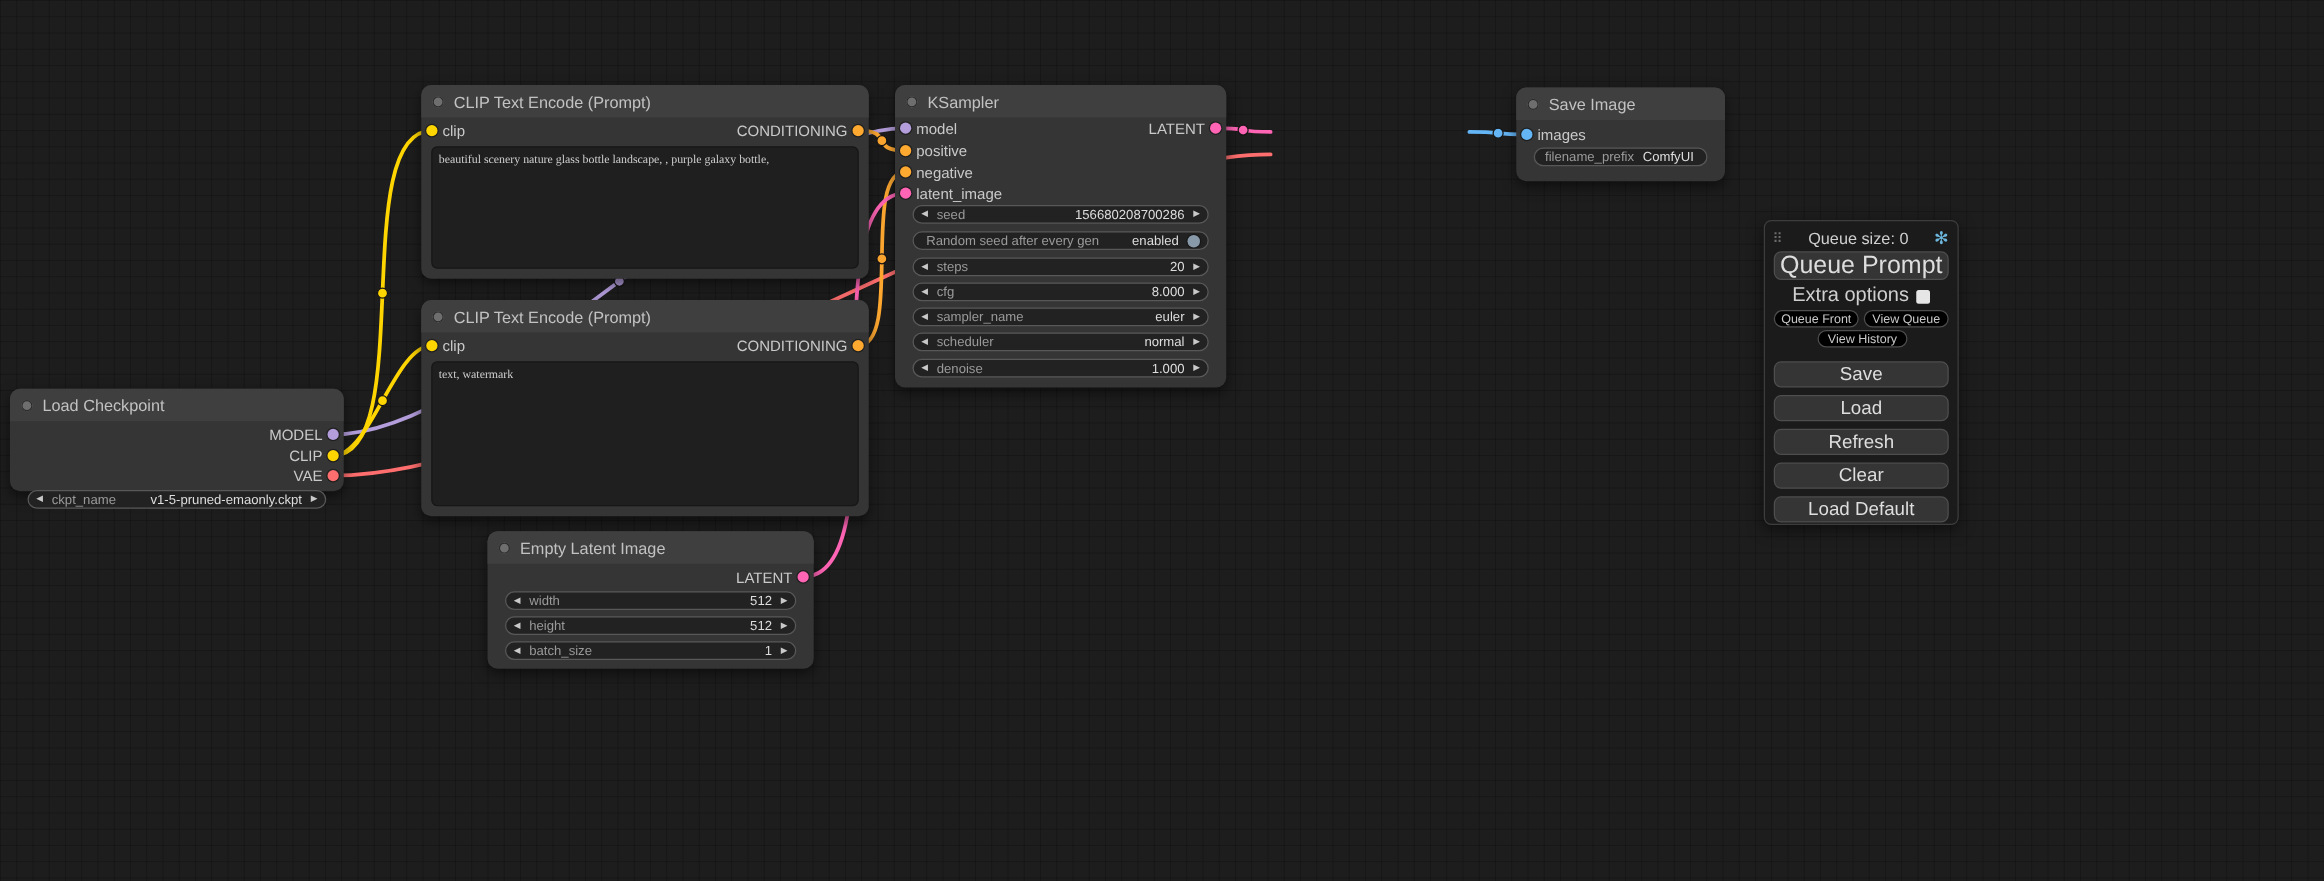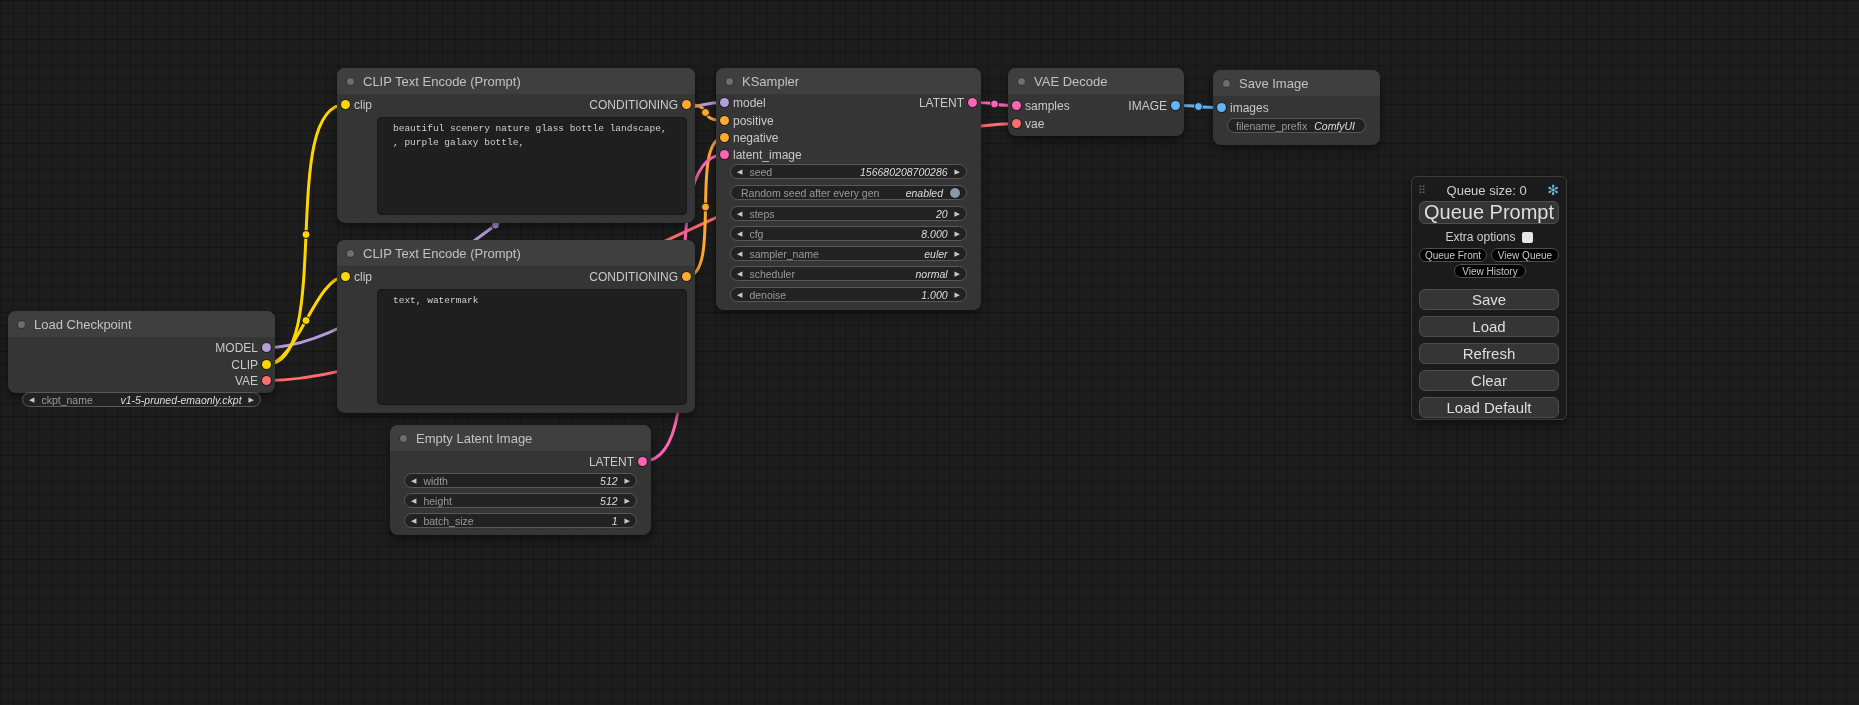--- a/index.html
+++ b/index.html
@@ -26,46 +26,46 @@
     box-shadow:0 0 0 1px rgba(0,0,0,.4);}
   .dot.in{left:4px;} .dot.out{right:4px;}
   .c-model{background:#B39DDB;} .c-clip{background:#FFD500;} .c-vae{background:#FF6E6E;}
   .c-cond{background:#FFA931;} .c-latent{background:#FF64B5;} .c-image{background:#64B5F6;}
 
   .widget{position:absolute;left:14px;right:14px;height:15px;background:#222;
     border:1px solid #585858;border-radius:8px;display:flex;align-items:center;
     padding:0 6px;box-sizing:border-box;font-size:10.5px;color:#ddd;white-space:nowrap;}
   .warrow{font-size:7px;color:#c9c9c9;flex:none;line-height:13px;}
   .wname{color:#9a9a9a;margin:0 7px;flex:none;}
-  .wval{margin-left:auto;margin-right:7px;color:#ddd;font-style:italic;}
+  .wval{margin-left:auto;margin-right:7px;color:#ddd;}
   .knob{width:10px;height:10px;border-radius:50%;background:#8899AA;flex:none;margin-left:5px;
     box-shadow:0 0 0 1px rgba(0,0,0,.3);}
 
   .prompt{position:absolute;left:8px;right:8px;background:#1f1f1f;border-radius:5px;
-    padding:5px 16px;font-family:Liberation Mono, monospace;font-size:9.5px;line-height:1.45;
+    padding:5px 6px;font-family:Liberation Serif, serif;font-size:9.5px;line-height:1.45;
     color:#cfcfcf;white-space:pre-wrap;word-break:break-word;box-sizing:border-box;
-    box-shadow:inset 0 0 0 1px #171717;margin-left:32px;}
+    box-shadow:inset 0 0 0 1px #171717;}
 
   #menu{position:absolute;left:1411px;top:176px;width:156px;height:244px;z-index:10;
     background:#1b1b1b;border:1px solid #3d3d3d;border-radius:6px;
     box-shadow:0 4px 12px rgba(0,0,0,.5);box-sizing:border-box;}
   .mhead{position:absolute;left:0;right:0;top:4px;height:18px;display:flex;align-items:center;}
   .drag{color:#6b6b6b;font-size:11px;margin-left:6px;flex:none;cursor:grab;}
   .qsize{flex:1;text-align:center;color:#cfcfcf;font-size:13px;}
   .gear{color:#6cb6dd;font-size:14px;margin-right:7px;flex:none;cursor:pointer;}
   .mbtn{position:absolute;left:7px;right:7px;background:#353535;border:1px solid #4e4e4e;
     border-radius:6px;color:#dedede;display:flex;align-items:center;justify-content:center;
     box-sizing:border-box;cursor:pointer;}
   .mbtn.big{height:21px;font-size:15px;}
   .mbtn.qp{height:23px;font-size:20px;}
   .sbtn{position:absolute;height:14px;background:#000000;border:1px solid #4e4e4e;
     border-radius:8px;color:#c9c9c9;font-size:10px;display:flex;align-items:center;
     justify-content:center;box-sizing:border-box;cursor:pointer;}
   .extra{position:absolute;left:0;right:0;top:53px;height:14px;display:flex;
-    align-items:center;justify-content:center;color:#cfcfcf;font-size:12px;gap:6px;}
+    align-items:center;justify-content:center;color:#cfcfcf;font-size:16px;gap:6px;}
   .chk{width:11px;height:11px;background:#e6e6e6;border-radius:2px;flex:none;cursor:pointer;}
 </style>
 </head>
 <body>
 
 <div id="canvas">
   <svg id="wires" width="1859" height="705">
       <path d="M 266.5 347.5 C 396.35304193587456 347.5, 594.6469580641254 102.5, 724.5 102.5" stroke="#B39DDB" stroke-width="3" fill="none" stroke-linecap="round"></path>
       <circle cx="495.5" cy="225" r="4" fill="#B39DDB" stroke="#141414"></circle>
       <path d="M 266.5 364.5 C 334.4342513022702 364.5, 277.5657486977298 104.5, 345.5 104.5" stroke="#FFD500" stroke-width="3" fill="none" stroke-linecap="round"></path>
@@ -227,36 +227,20 @@
       <span class="warrow">▶</span>
     </div>
     <div class="widget" style="top:219px">
       <span class="warrow">◀</span>
       <span class="wname">denoise</span>
       <span class="wval">1.000</span>
       <span class="warrow">▶</span>
     </div>
   </div>
 
-  <div class="node" style="left:1008px;top:68px;width:176px;height:68px">
-    <div class="ntitle">
-      <span class="ndot"></span>
-      <span class="ntext">VAE Decode</span>
-    </div>
-    <div class="srow" style="top:30px">
-      <span class="dot in c-latent"></span>
-      <span class="slabel in">samples</span>
-      <span class="slabel out">IMAGE</span>
-      <span class="dot out c-image"></span>
-    </div>
-    <div class="srow" style="top:48px">
-      <span class="dot in c-vae"></span>
-      <span class="slabel in">vae</span>
-    </div>
-  </div>
 
   <div class="node" style="left:1213px;top:70px;width:167px;height:75px">
     <div class="ntitle">
       <span class="ndot"></span>
       <span class="ntext">Save Image</span>
     </div>
     <div class="srow" style="top:30px">
       <span class="dot in c-image"></span>
       <span class="slabel in">images</span>
     </div>

